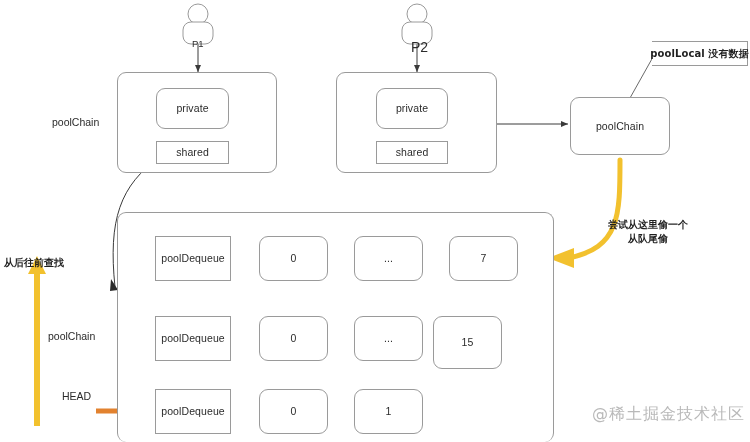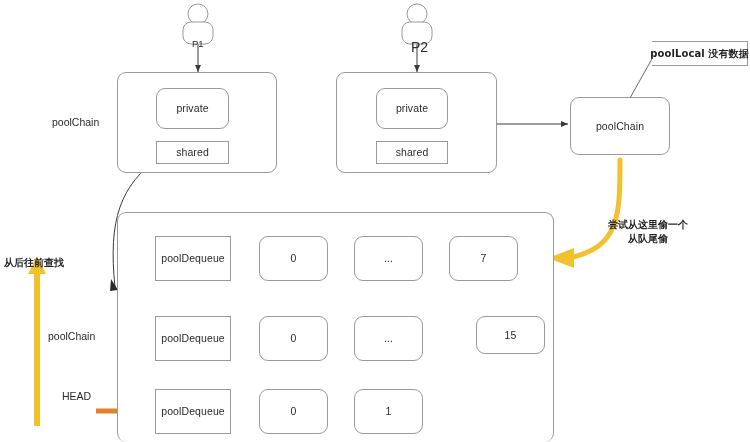--- a/index.html
+++ b/index.html
@@ -172,20 +172,21 @@
   <div class="lbl cn center" style="left:628px; top:232px;">从队尾偷</div>
 
   <div class="node sharp" style="left:155px; top:236px; width:76px; height:45px;">poolDequeue</div>
   <div class="node round" style="left:259px; top:236px; width:69px; height:45px;">0</div>
   <div class="node round" style="left:354px; top:236px; width:69px; height:45px;">...</div>
   <div class="node round" style="left:449px; top:236px; width:69px; height:45px;">7</div>
 
   <div class="node sharp" style="left:155px; top:316px; width:76px; height:45px;">poolDequeue</div>
   <div class="node round" style="left:259px; top:316px; width:69px; height:45px;">0</div>
   <div class="node round" style="left:354px; top:316px; width:69px; height:45px;">...</div>
-  <div class="node round" style="left:476px; top:316px; width:69px; height:38px;">15</div>
+  <div class="node round" style="left:433px; top:316px; width:69px; height:53px;">15</div>
 
   <div class="node sharp" style="left:155px; top:389px; width:76px; height:45px;">poolDequeue</div>
   <div class="node round" style="left:259px; top:389px; width:69px; height:45px;">0</div>
   <div class="node round" style="left:354px; top:389px; width:69px; height:45px;">1</div>
 
+  <div class="watermark" style="left:592px; top:404px;">@稀土掘金技术社区</div>
 
 </div>
 
 </body></html>

